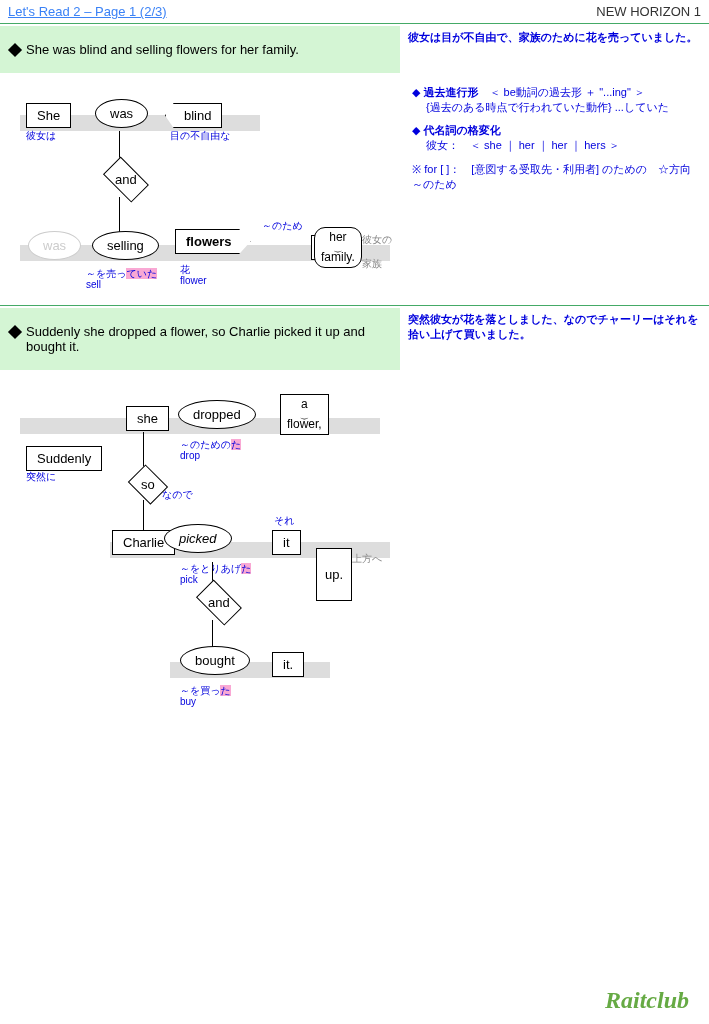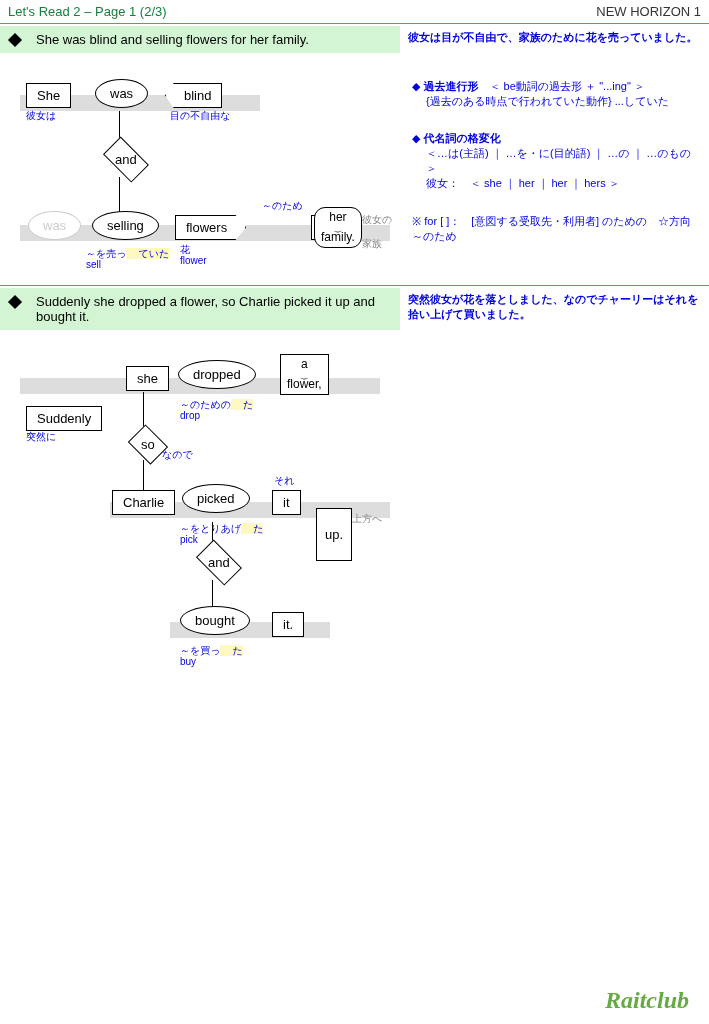--- a/index.html
+++ b/index.html
@@ -1,44 +1,44 @@
 <!DOCTYPE html>
 <html><head>
 <meta charset="utf-8">
 <style>
   * { box-sizing: border-box; margin: 0; padding: 0; }
   body { font-family: Arial, sans-serif; font-size: 13px; width: 709px; background: #fff; color: #000; position: relative; height: 1024px; }
   .header { display: flex; justify-content: space-between; padding: 4px 8px; border-bottom: 1px solid #4a6; }
-  .header-left { color: #15803d; }
+  .header-left { color: #3b82f6; text-decoration: underline; }
   .header-right { color: #333; }
   .section { margin: 2px 0; }
   .sentence-row { display: flex; align-items: stretch; }
-  .sentence-box { background: #d4f5d4; padding: 6px 10px; flex: 0 0 400px; display: flex; align-items: flex-start; gap: 16px; }
+  .sentence-box { background: #d4f5d4; padding: 16px 10px; flex: 0 0 400px; display: flex; align-items: flex-start; gap: 6px; }
   .diamond { width: 10px; height: 10px; background: #000; transform: rotate(45deg); margin-top: 3px; flex-shrink: 0; }
   .jp-trans { color: #00d; font-weight: bold; padding: 4px 8px; font-size: 11px; flex: 1; }
   .notes { padding: 4px 12px; font-size: 11px; color: #00d; }
-  .notes .note-item { margin: 22px 0; }
+  .notes .note-item { margin: 8px 0; }
   .notes .note-title { font-weight: bold; }
   .notes .note-sub { margin-left: 14px; color: #00d; }
   .notes .asterisk { color: #00d; }
   .diagram-area { position: relative; height: 230px; }
   .diagram-area2 { position: relative; height: 370px; }
   .gray-bar { position: absolute; background: #ddd; height: 16px; }
   .word-box { position: absolute; border: 1px solid #000; background: #fff; padding: 4px 10px; text-align: center; }
   .word-ellipse { position: absolute; border: 1px solid #000; background: #fff; border-radius: 50%; padding: 6px 14px; text-align: center; }
   .word-ellipse-gray { position: absolute; border: 1px solid #ccc; background: #fff; border-radius: 50%; padding: 6px 14px; text-align: center; color: #ccc; }
   .word-diamond { position: absolute; border: 1px solid #000; background: #fff; padding: 4px 8px; transform: rotate(45deg); }
   .word-diamond span { display: block; transform: rotate(-45deg); }
   .tri-box { position: absolute; border: 1px solid #000; background: #fff; padding: 4px 10px; }
   .tri-left { clip-path: polygon(15% 0, 100% 0, 100% 100%, 15% 100%, 0 50%); padding-left: 18px; }
   .tri-right { clip-path: polygon(0 0, 85% 0, 100% 50%, 85% 100%, 0 100%); padding-right: 18px; }
   .combo-box { position: absolute; border: 1px solid #000; background: #fff; padding: 2px 6px; text-align: center; font-size: 12px; line-height: 1.3; }
   .anno { position: absolute; font-size: 10px; color: #00d; text-align: right; }
   .anno-gray { position: absolute; font-size: 10px; color: #888; }
-  .hl { background: #fef9c3; padding-left: 12px; }
+  .hl { background: #f9a8d4; }
   .line { position: absolute; background: #000; }
   .sep { border-top: 1px solid #4a6; margin: 2px 0; }
   .footer { position: absolute; bottom: 10px; right: 20px; font-family: cursive; font-style: italic; font-weight: bold; font-size: 24px; color: #6a4; }
 </style>
 </head>
 <body>
 
 <div class="header">
   <span class="header-left">Let's Read 2 – Page 1 (2/3)</span>
   <span class="header-right">NEW HORIZON 1</span>
@@ -63,41 +63,40 @@
       <div class="line" style="left:119px;top:58px;width:1px;height:38px;"></div>
       <div class="word-diamond" style="left:106px;top:94px;">
           <span>and</span>
         </div>
       <div class="line" style="left:119px;top:124px;width:1px;height:40px;"></div>
       <div class="gray-bar" style="left:20px;top:172px;width:370px;"></div>
       <div class="word-ellipse-gray" style="left:28px;top:158px;">was</div>
       <div class="word-ellipse" style="left:92px;top:158px;">selling</div>
       <div class="anno" style="left:86px;top:194px;"><span>～を売っ</span><span class="hl">ていた</span></div>
       <div class="anno" style="left:86px;top:206px;">sell</div>
-      <div class="tri-box tri-right" style="left:175px;top:162px;">flowers</div>
+      <div class="tri-box tri-right" style="left:175px;top:156px;font-weight:bold;">flowers</div>
       <div class="anno" style="left:180px;top:190px;">花</div>
       <div class="anno" style="left:180px;top:202px;">flower</div>
       <div class="word-box" style="left:275px;top:162px;padding:4px 6px;margin-left:36px;">for</div>
       <div class="anno" style="left:262px;top:146px;">～のため</div>
       <div class="combo-box" style="left:314px;top:154px;border-radius:11px;">
         <div>her</div>
         <div style="font-size:8px;line-height:0.5;">⏝</div>
         <div>family.</div>
       </div>
       <div class="anno-gray" style="left:362px;top:160px;">彼女の</div>
       <div class="anno-gray" style="left:362px;top:184px;">家族</div>
     </div>
     <div class="notes" style="flex:1;">
       <div class="note-item">
         ◆ <span class="note-title">過去進行形</span>　<span>＜ be動詞の過去形 ＋ "...ing" ＞</span>
         <div class="note-sub">{過去のある時点で行われていた動作} ...していた</div>
       </div>
       <div class="note-item">
         ◆ <span class="note-title">代名詞の格変化</span>
-        <div class="note-sub">＜…は(主語) ｜ …を・に(目的語) ｜ …の ｜ …のもの＞</div>
         <div class="note-sub">彼女：　＜ she ｜ her ｜ her ｜ hers ＞</div>
       </div>
       <div class="note-item asterisk">※ for [  ]：　[意図する受取先・利用者] のための　☆方向 ～のため</div>
     </div>
   </div>
 </div>
 
 <div class="sep"></div>
 
 <div class="section">
@@ -123,21 +122,21 @@
         <div>flower,</div>
       </div>
       <div class="line" style="left:143px;top:62px;width:1px;height:42px;"></div>
       <div class="word-diamond" style="left:132px;top:102px;">
           <span>so</span>
         </div>
       <div class="anno" style="left:162px;top:118px;">なので</div>
       <div class="line" style="left:143px;top:130px;width:1px;height:32px;"></div>
       <div class="gray-bar" style="left:110px;top:172px;width:280px;"></div>
       <div class="word-box" style="left:112px;top:160px;">Charlie</div>
-      <div class="word-ellipse" style="left:182px;top:154px;">picked</div>
+      <div class="word-ellipse" style="left:164px;top:154px;font-style:italic;">picked</div>
       <div class="anno" style="left:180px;top:192px;"><span>～をとりあげ</span><span class="hl">た</span></div>
       <div class="anno" style="left:180px;top:204px;">pick</div>
       <div class="word-box" style="left:272px;top:160px;padding:4px 10px;">it</div>
       <div class="anno" style="left:274px;top:144px;">それ</div>
       <div class="word-box" style="left:316px;top:178px;padding:18px 8px;">up.</div>
       <div class="anno-gray" style="left:352px;top:182px;">上方へ</div>
       <div class="line" style="left:212px;top:192px;width:1px;height:30px;"></div>
       <div class="word-diamond" style="left:199px;top:220px;">
           <span>and</span>
         </div>

